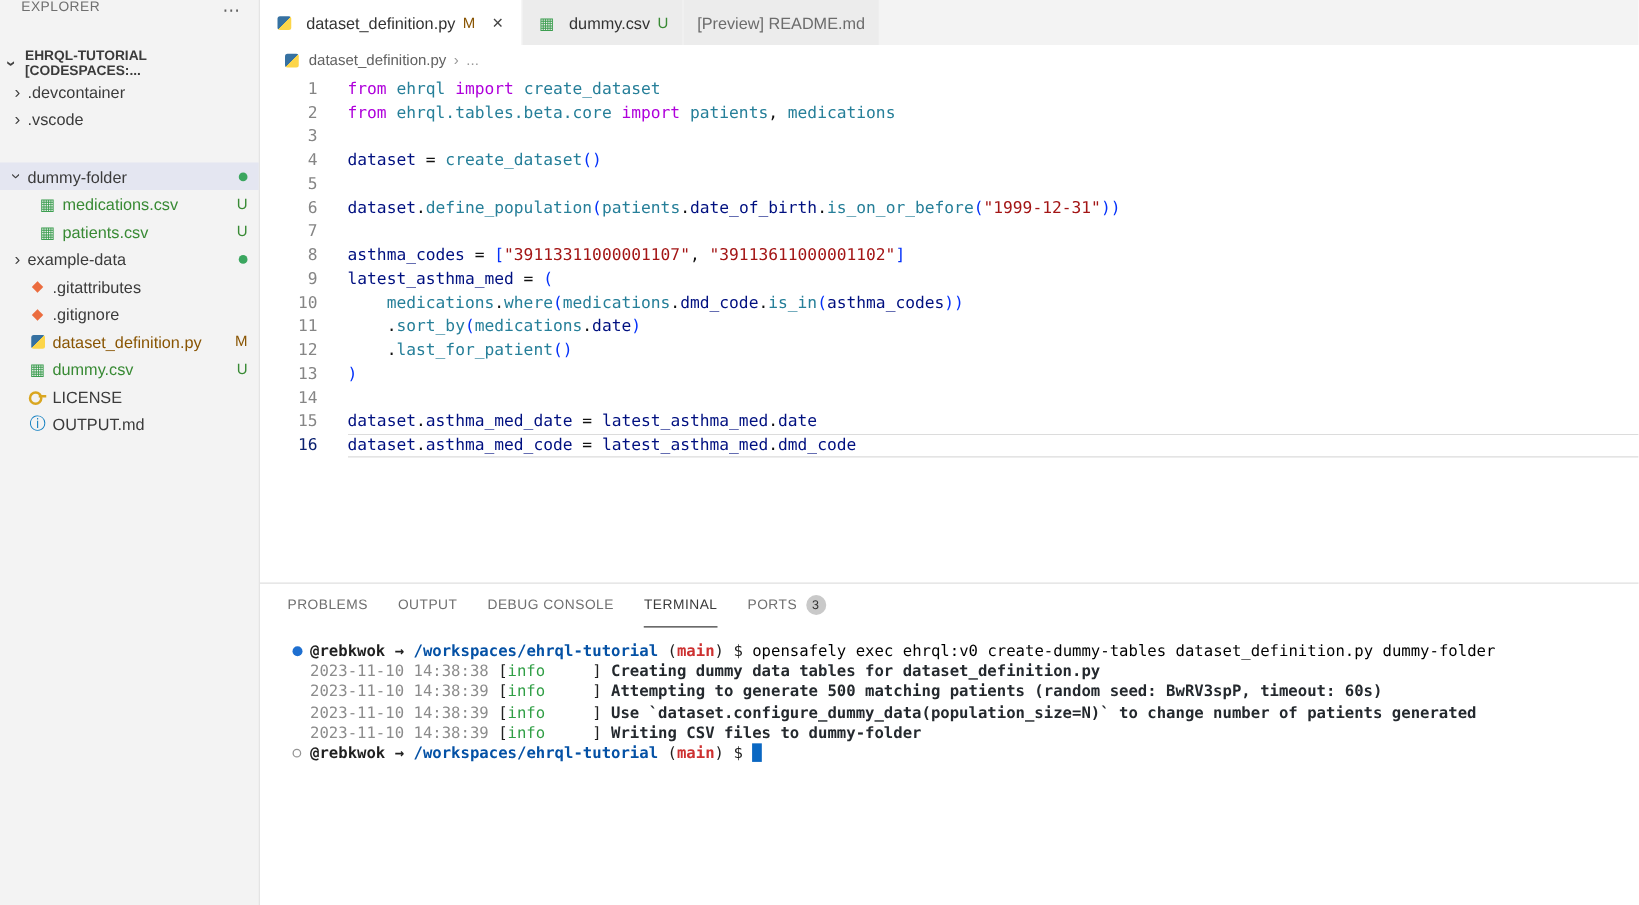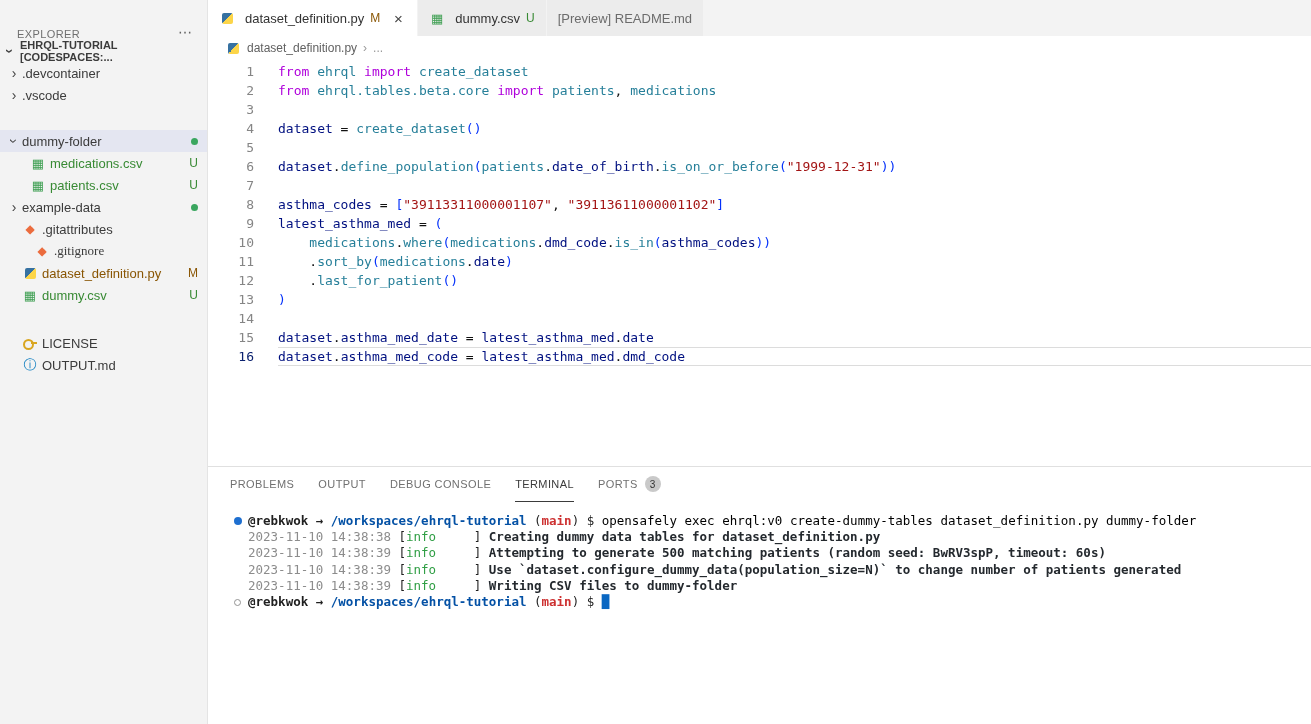--- a/index.html
+++ b/index.html
@@ -3,21 +3,21 @@
 <meta charset="utf-8">
 <style>
   *{box-sizing:border-box;margin:0;padding:0}
   body{width:1311px;height:724px;overflow:hidden;background:#fff;color:#3b3b3b;
        font-family:"Liberation Sans",sans-serif;font-size:13px}
   .app{display:flex;width:100%;height:100%}
 
   
   .sidebar{width:208px;min-width:208px;background:#f3f3f3;border-right:1px solid #e4e4e4;
            display:flex;flex-direction:column}
-  .sidebar-header{height:40px;display:flex;align-items:flex-end;justify-content:space-between;
+  .sidebar-header{height:40px;display:flex;align-items:flex-start;justify-content:space-between;
                   padding:0 14px 0 17px}
   .sidebar-title{font-size:11px;color:#6f6f6f;letter-spacing:.4px}
   .sidebar-menu{color:#616161;font-size:14px;cursor:pointer;letter-spacing:1px}
   .workspace-row{height:22px;display:flex;align-items:center;font-weight:bold;font-size:11px;
                  color:#3b3b3b;padding-left:2px;cursor:pointer}
   .workspace-row .chevron{margin-right:2px}
   .tree-row{height:22px;display:flex;align-items:center;cursor:pointer;white-space:nowrap}
   .tree-row.selected{background:#e4e6f1}
   .chevron{width:16px;min-width:16px;text-align:center;font-size:14px;color:#424242;
            display:inline-block;line-height:16px}
@@ -154,21 +154,21 @@
           <span class="row-right">
             <span class="green-dot"></span>
           </span>
         </div>
         <div class="tree-row" style="padding-left: 6px;">
           <span class="chevron hidden"></span>
           <span class="icon icon-git"></span>
           <span class="tree-label">.gitattributes</span>
           <span class="row-right"></span>
         </div>
-        <div class="tree-row" style="padding-left: 18px; font-family: Liberation Serif, serif;">
+        <div class="tree-row" style="padding-left: 6px;">
           <span class="chevron hidden"></span>
           <span class="icon icon-git"></span>
           <span class="tree-label">.gitignore</span>
           <span class="row-right"></span>
         </div>
         <div class="tree-row" style="padding-left: 6px;">
           <span class="chevron hidden"></span>
           <span class="icon icon-python"></span>
           <span class="tree-label git-modified">dataset_definition.py</span>
           <span class="row-right">
@@ -176,21 +176,21 @@
           </span>
         </div>
         <div class="tree-row" style="padding-left: 6px;">
           <span class="chevron hidden"></span>
           <span class="icon icon-csv"></span>
           <span class="tree-label git-untracked">dummy.csv</span>
           <span class="row-right">
             <span class="badge git-untracked">U</span>
           </span>
         </div>
-        <div class="tree-row" style="padding-left: 6px; margin-top: 26px;">
+        <div class="tree-row" style="padding-left: 6px;">
           <span class="chevron hidden"></span>
           <span class="icon icon-key"></span>
           <span class="tree-label">LICENSE</span>
           <span class="row-right"></span>
         </div>
         <div class="tree-row" style="padding-left: 6px;">
           <span class="chevron hidden"></span>
           <span class="icon icon-info"></span>
           <span class="tree-label">OUTPUT.md</span>
           <span class="row-right"></span>

